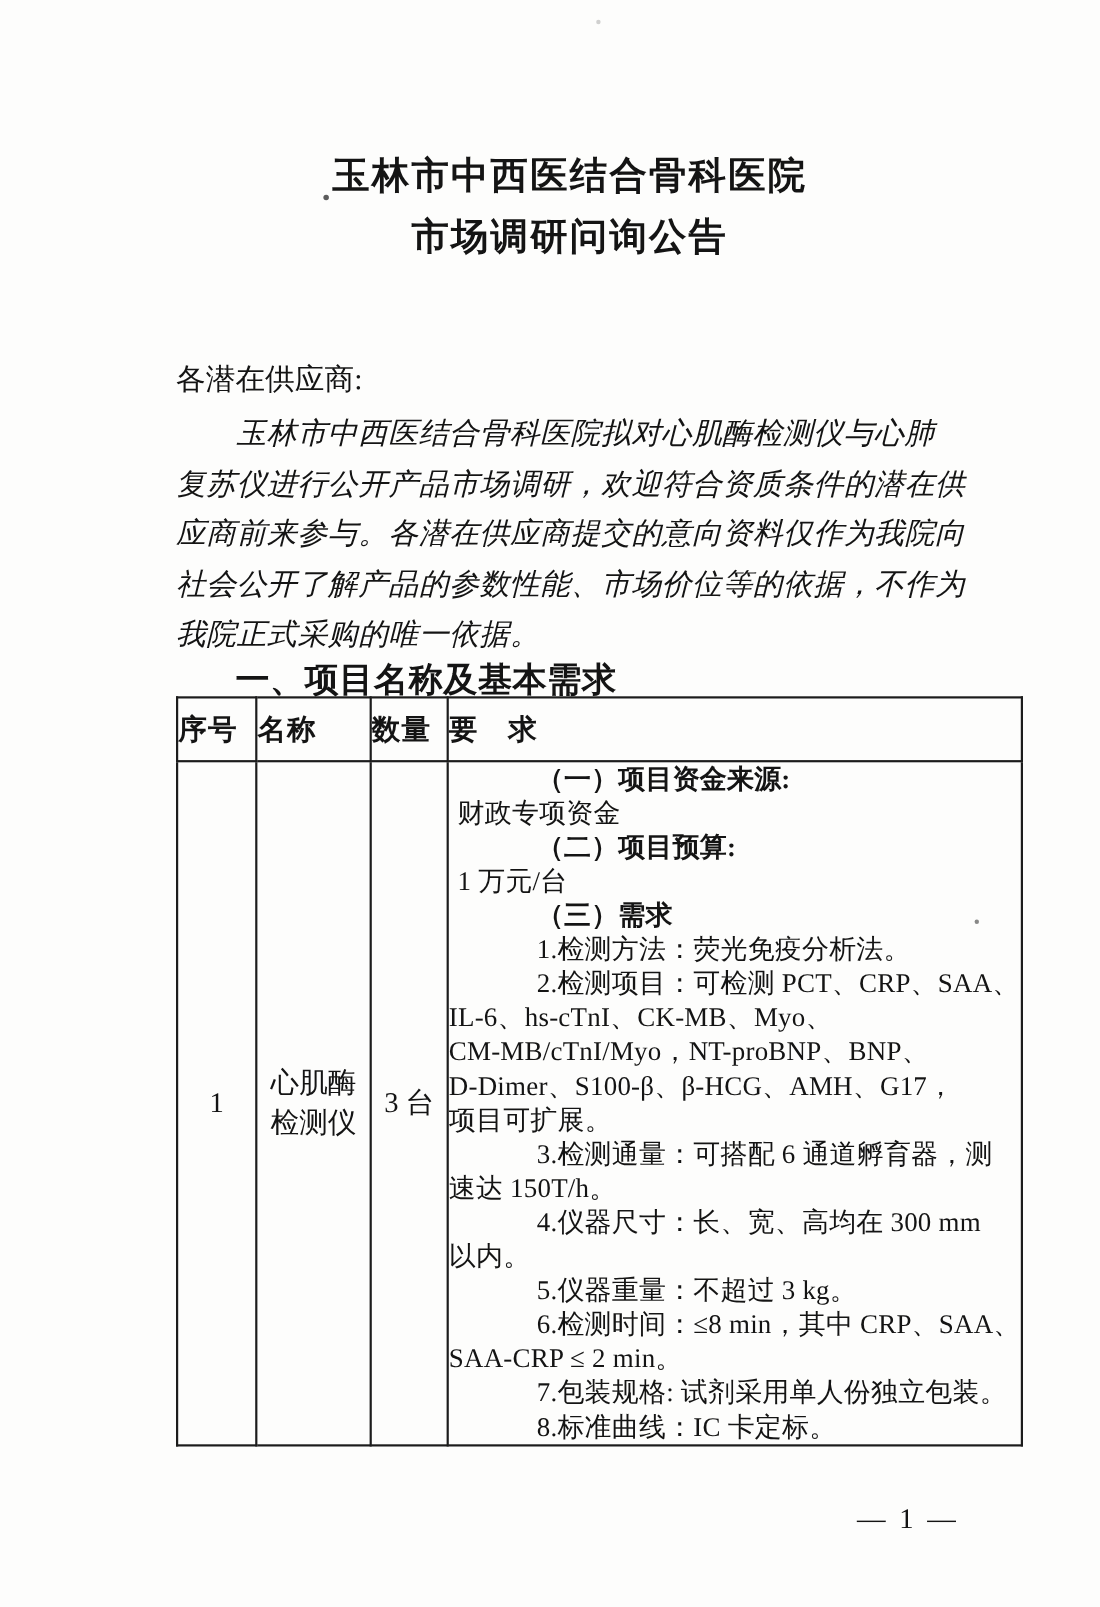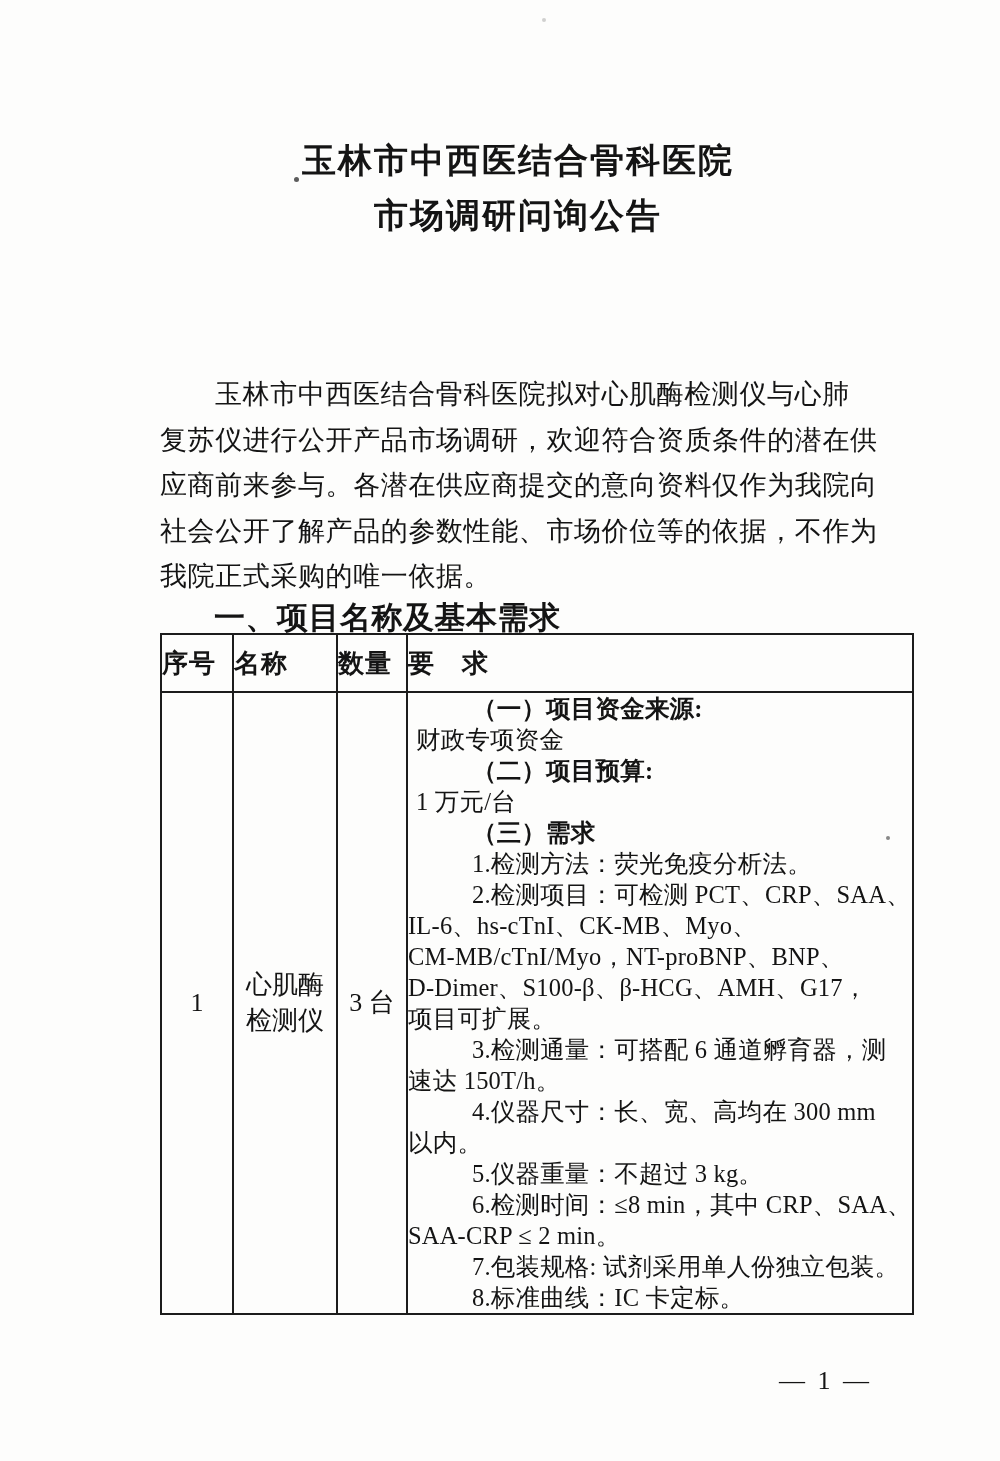--- a/index.html
+++ b/index.html
@@ -44,21 +44,21 @@
   }
   .body-paragraph {
     position: absolute;
     top: 372px;
     left: 160px;
     width: 724px;
     font-size: 27px;
     line-height: 45.5px;
     letter-spacing: 0.6px;
   }
-  .para-line { white-space: nowrap; }
+  .para-line { white-space: nowrap; font-style: italic; }
   .para-line.first { padding-left: 55px; }
 
   .section-heading {
     position: absolute;
     top: 597px;
     left: 214px;
     font-size: 31px;
     font-weight: bold;
     letter-spacing: 0.5px;
     white-space: nowrap;
@@ -99,21 +99,21 @@
     padding: 5px 2px 4px 2px;
   }
   .req-line {
     font-size: 24.5px;
     line-height: 31px;
     white-space: nowrap;
     letter-spacing: 0.2px;
   }
   .req-line.bold { font-weight: bold; }
   .req-line.indent-1 { padding-left: 8px; }
-  .req-line.indent-2 { padding-left: 64px; }
+  .req-line.indent-2 { padding-left: 64px; margin-left: 16px; }
 
   
   .page-footer {
     position: absolute;
     top: 1366px;
     left: 779px;
     font-size: 26px;
     letter-spacing: 3px;
     white-space: nowrap;
   }
@@ -131,20 +131,21 @@
 </head>
 <body>
 
 <div class="page">
 
   <div class="title-block">
     <div>玉林市中西医结合骨科医院</div>
     <div>市场调研问询公告</div>
   </div>
 
+  <div class="salutation">各潜在供应商:</div>
 
   <div class="body-paragraph">
       <div class="para-line first">玉林市中西医结合骨科医院拟对心肌酶检测仪与心肺</div>
       <div class="para-line">复苏仪进行公开产品市场调研，欢迎符合资质条件的潜在供</div>
       <div class="para-line">应商前来参与。各潜在供应商提交的意向资料仅作为我院向</div>
       <div class="para-line">社会公开了解产品的参数性能、市场价位等的依据，不作为</div>
       <div class="para-line">我院正式采购的唯一依据。</div>
     </div>
 
   <div class="section-heading">一、项目名称及基本需求</div>

